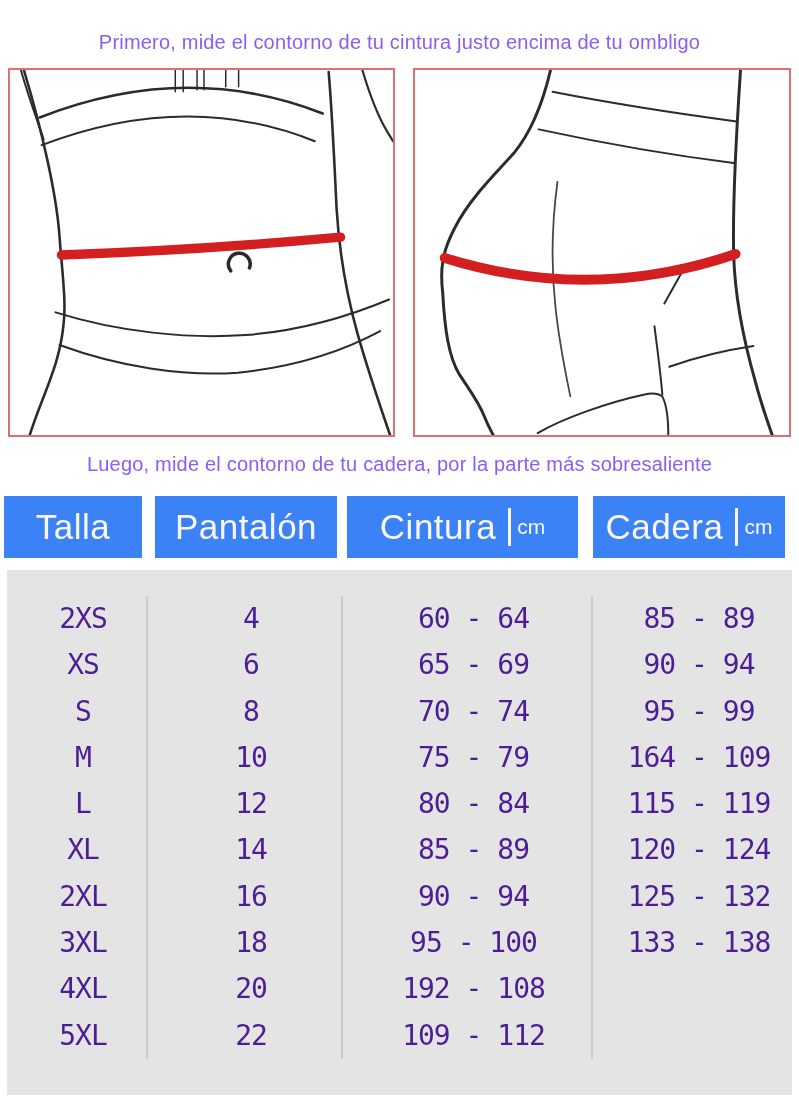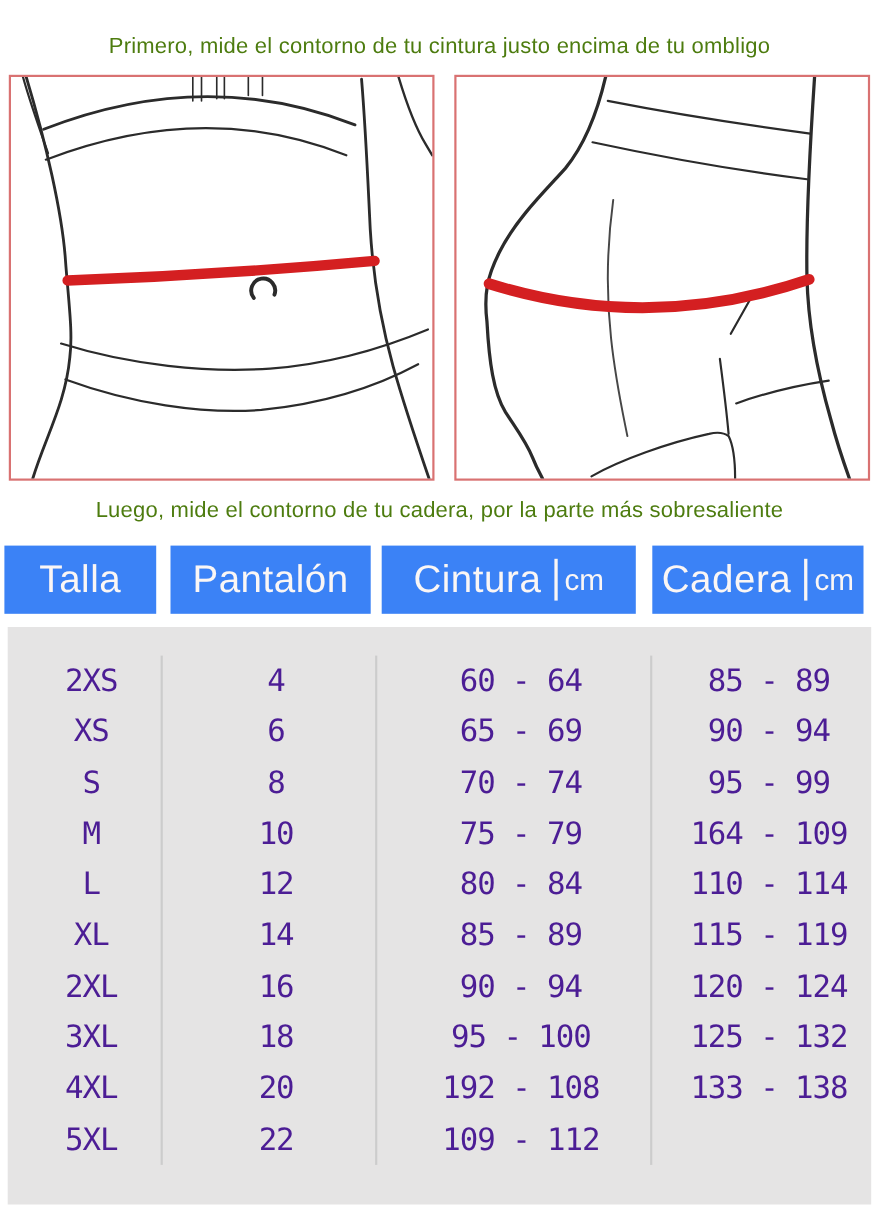--- a/index.html
+++ b/index.html
@@ -1,21 +1,21 @@
 <!DOCTYPE html>
 <html><head>
 <meta charset="utf-8">
 <style>
   html,body{margin:0;padding:0;background:#fff;}
   .page{
     position:relative;width:799px;height:1100px;background:#ffffff;
     font-family:"Liberation Sans",sans-serif;overflow:hidden;
   }
   .instruction{
-    text-align:center;color:#4d7c0f;font-size:20px;font-weight:500;
+    text-align:center;color:#8b5cf6;font-size:20px;font-weight:500;
     letter-spacing:.2px;line-height:25px;
   }
   .instruction.first{padding-top:30px;}
   .instruction.second{margin-top:15px;}
   .figures{
     display:flex;gap:18px;padding:0 8px;margin-top:13px;
   }
   .figbox{
     border:2px solid #d97272;background:#fff;box-sizing:border-box;
   }
@@ -33,21 +33,21 @@
     font-size:35px;font-weight:400;letter-spacing:.5px;
   }
   .h1 .hbox{margin:0 6px 0 4px;}
   .h2 .hbox{margin:0 6px 0 7px;}
   .h3 .hbox{margin:0 15px 0 4px;}
   .h4 .hbox{margin:0 14px 0 0;}
   .pipe{
     display:inline-block;width:3px;height:38px;background:#faf6f5;
     margin:0 6px 0 12px;vertical-align:-8px;
   }
-  .unit{font-size:27px;letter-spacing:0;}
+  .unit{font-size:21px;letter-spacing:0;}
   .tbody{
     margin:12px 7px 0 7px;height:525px;background:#e5e4e4;
     display:grid;grid-template-columns:141px 195px 250px auto;
     padding:26px 0 36px 0;box-sizing:content-box;
     padding-top:26px;padding-bottom:36px;height:463px;
   }
   .bcol{border-right:2px solid #cccccc;}
   .bcol:last-child{border-right:none;}
   .cell{
     height:46.3px;line-height:46.3px;text-align:center;
@@ -182,21 +182,20 @@
       <div class="cell">90 - 94</div>
       <div class="cell">95 - 100</div>
       <div class="cell">192 - 108</div>
       <div class="cell">109 - 112</div>
     </div>
     <div class="bcol">
       <div class="cell">85 - 89</div>
       <div class="cell">90 - 94</div>
       <div class="cell">95 - 99</div>
       <div class="cell">164 - 109</div>
-      <div class="cell">110 - 114</div>
       <div class="cell">115 - 119</div>
       <div class="cell">120 - 124</div>
       <div class="cell">125 - 132</div>
       <div class="cell">133 - 138</div>
     </div>
   </div>
 
 </div>
 
 </body></html>

